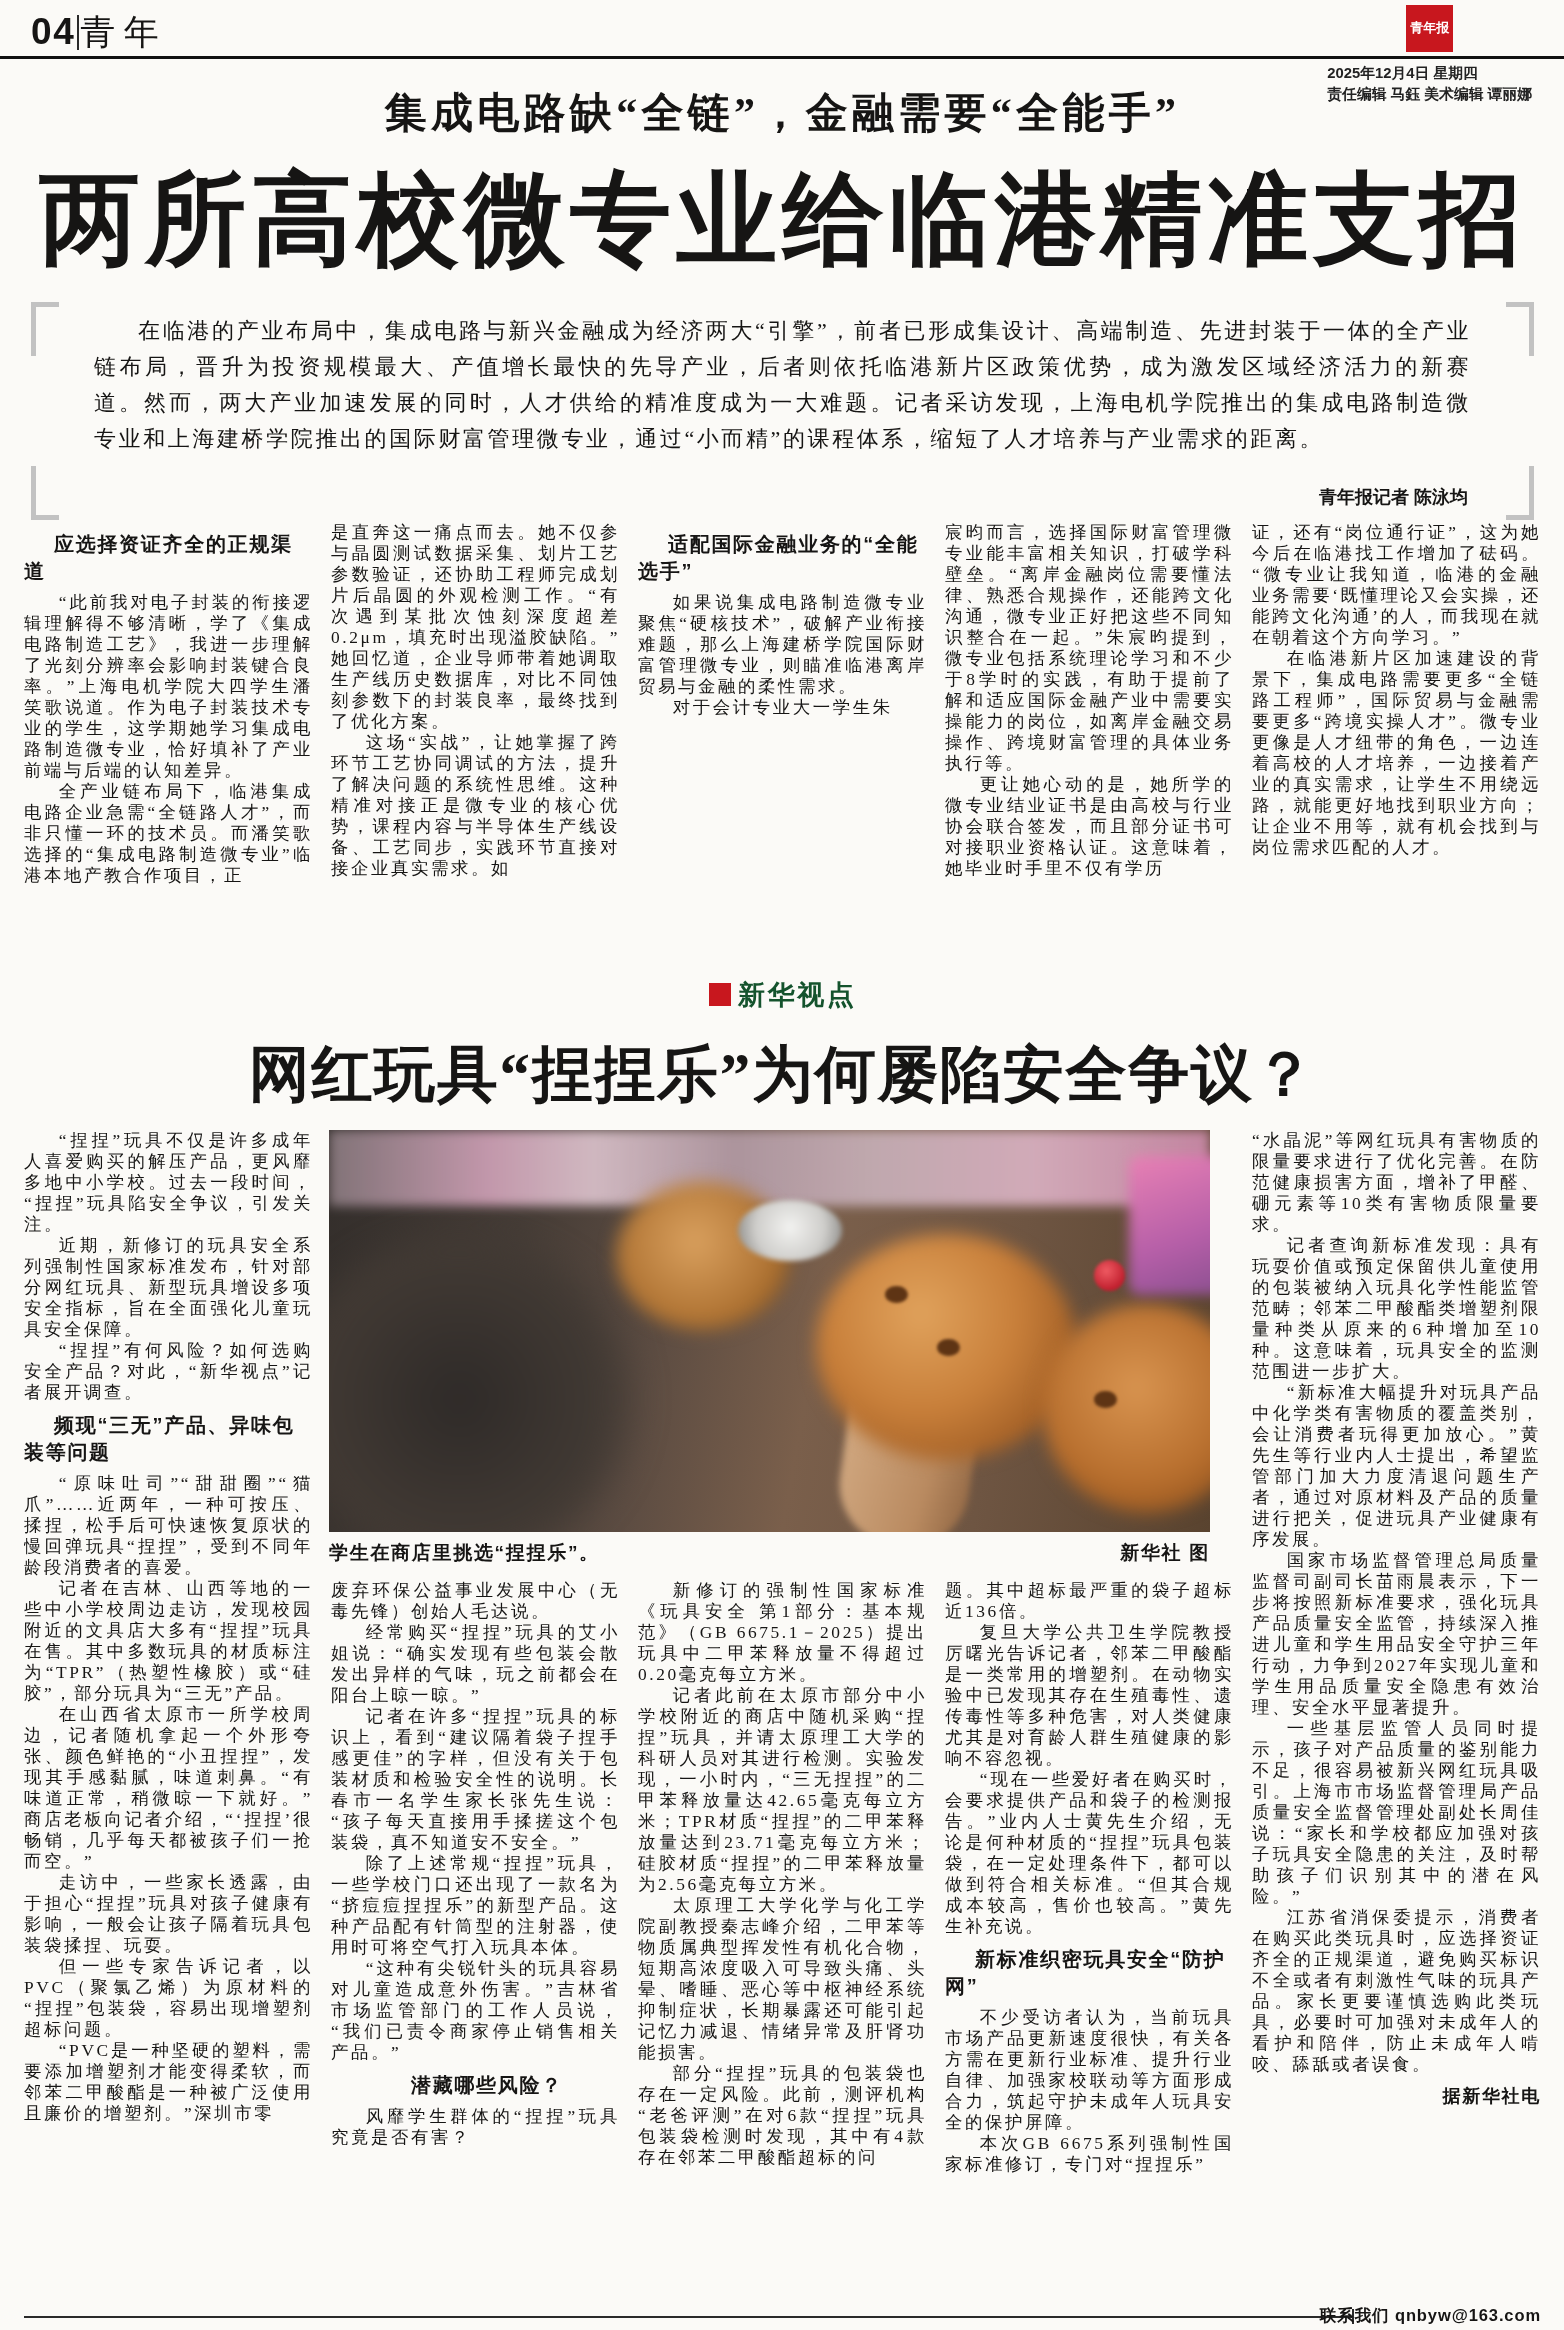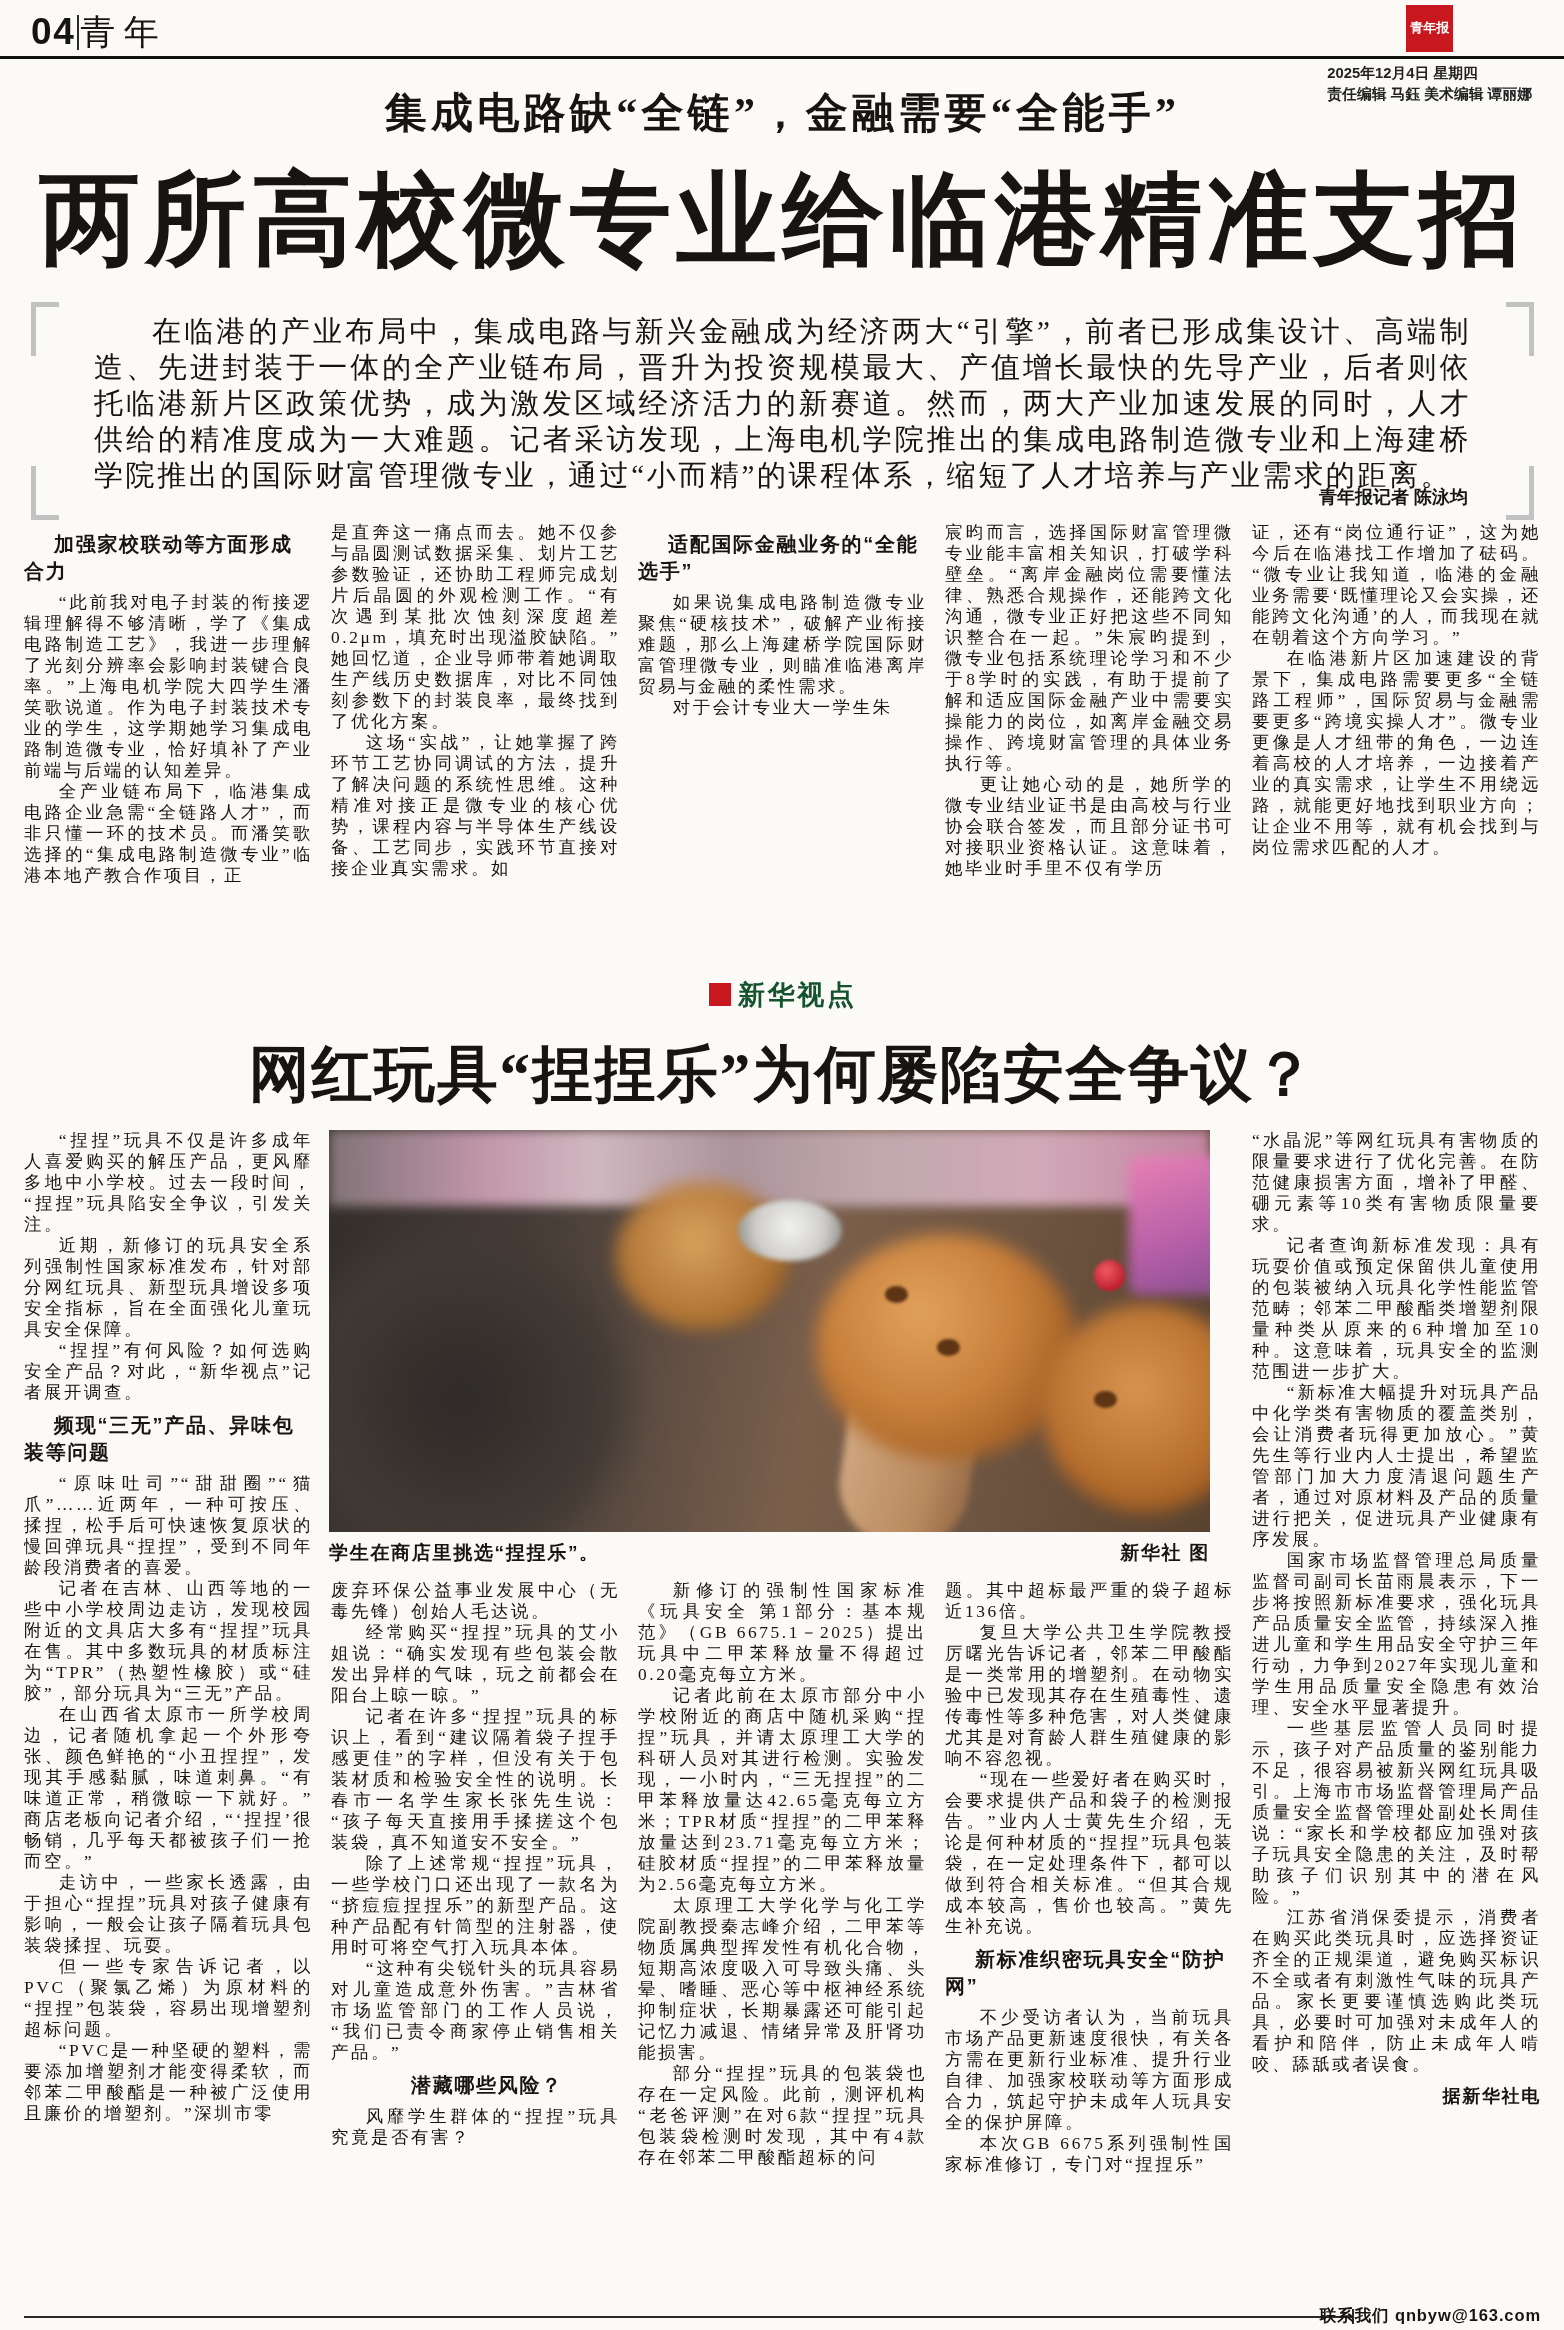--- a/index.html
+++ b/index.html
@@ -16,21 +16,21 @@
         font-size:13px;font-weight:bold;line-height:14.8px;text-align:center;padding:1.7px;box-sizing:border-box;}
   .mast-lines{font-family:"Liberation Sans","DejaVu Sans",sans-serif;font-size:14.8px;font-weight:bold;line-height:21px;color:#222;}
   .rule-top{position:absolute;left:0;top:56px;width:1565px;height:2.6px;background:#111;}
 
   
   .kicker{position:absolute;left:0;top:85px;width:1565px;text-align:center;
           font-size:42px;font-weight:bold;letter-spacing:4.3px;}
   .headline1{position:absolute;left:0;top:153px;width:1565px;text-align:center;
              font-size:101px;font-weight:900;letter-spacing:5.2px;white-space:nowrap;}
   .introbox{position:absolute;left:54px;top:306px;width:1457px;height:205px;padding:7px 40px;box-sizing:border-box;}
-  .intro-p{font-size:29px;line-height:36px;letter-spacing:2.6px;text-align:justify;text-indent:2em;margin:0;}
+  .intro-p{font-size:22px;line-height:36px;letter-spacing:2.6px;text-align:justify;text-indent:2em;margin:0;}
   .intro-by{position:absolute;right:43px;bottom:1.7px;font-size:18px;font-weight:bold;
             font-family:"Liberation Sans","DejaVu Sans",sans-serif;}
   .brk{position:absolute;width:22.6px;height:49px;}
   .brk.tl{left:31px;top:302px;border-left:5.2px solid #c2c2c2;border-top:5.2px solid #c2c2c2;}
   .brk.bl{left:31px;top:466px;border-left:5.2px solid #c2c2c2;border-bottom:5.2px solid #c2c2c2;}
   .brk.tr{right:31px;top:302px;border-right:5.2px solid #c2c2c2;border-top:5.2px solid #c2c2c2;}
   .brk.br{right:31px;top:466px;border-right:5.2px solid #c2c2c2;border-bottom:5.2px solid #c2c2c2;}
 
   
   .col{position:absolute;width:289px;overflow:hidden;}
@@ -108,21 +108,21 @@
   <span class="brk tl"></span>
   <span class="brk bl"></span>
   <span class="brk tr"></span>
   <span class="brk br"></span>
   <div class="introbox">
     <p class="intro-p">在临港的产业布局中，集成电路与新兴金融成为经济两大“引擎”，前者已形成集设计、高端制造、先进封装于一体的全产业链布局，晋升为投资规模最大、产值增长最快的先导产业，后者则依托临港新片区政策优势，成为激发区域经济活力的新赛道。然而，两大产业加速发展的同时，人才供给的精准度成为一大难题。记者采访发现，上海电机学院推出的集成电路制造微专业和上海建桥学院推出的国际财富管理微专业，通过“小而精”的课程体系，缩短了人才培养与产业需求的距离。</p>
     <div class="intro-by">青年报记者 陈泳均</div>
   </div>
 
   <div class="col t1 cx1">
-    <h3 class="col-subhead">加强家校联动等方面形成合力</h3>
+    <h3 class="col-subhead">应选择资证齐全的正规渠道</h3>
     <p class="para">“此前我对电子封装的衔接逻辑理解得不够清晰，学了《集成电路制造工艺》，我进一步理解了光刻分辨率会影响封装键合良率。”上海电机学院大四学生潘笑歌说道。作为电子封装技术专业的学生，这学期她学习集成电路制造微专业，恰好填补了产业前端与后端的认知差异。</p>
     <p class="para">全产业链布局下，临港集成电路企业急需“全链路人才”，而非只懂一环的技术员。而潘笑歌选择的“集成电路制造微专业”临港本地产教合作项目，正</p>
   </div>
   <div class="col t1 cx2">
     <p class="para cont">是直奔这一痛点而去。她不仅参与晶圆测试数据采集、划片工艺参数验证，还协助工程师完成划片后晶圆的外观检测工作。“有次遇到某批次蚀刻深度超差0.2μm，填充时出现溢胶缺陷。”她回忆道，企业导师带着她调取生产线历史数据库，对比不同蚀刻参数下的封装良率，最终找到了优化方案。</p>
     <p class="para">这场“实战”，让她掌握了跨环节工艺协同调试的方法，提升了解决问题的系统性思维。这种精准对接正是微专业的核心优势，课程内容与半导体生产线设备、工艺同步，实践环节直接对接企业真实需求。如</p>
   </div>
   <div class="col t1 cx3">
     <h3 class="col-subhead">适配国际金融业务的“全能选手”</h3>
     <p class="para">如果说集成电路制造微专业聚焦“硬核技术”，破解产业衔接难题，那么上海建桥学院国际财富管理微专业，则瞄准临港离岸贸易与金融的柔性需求。</p>

